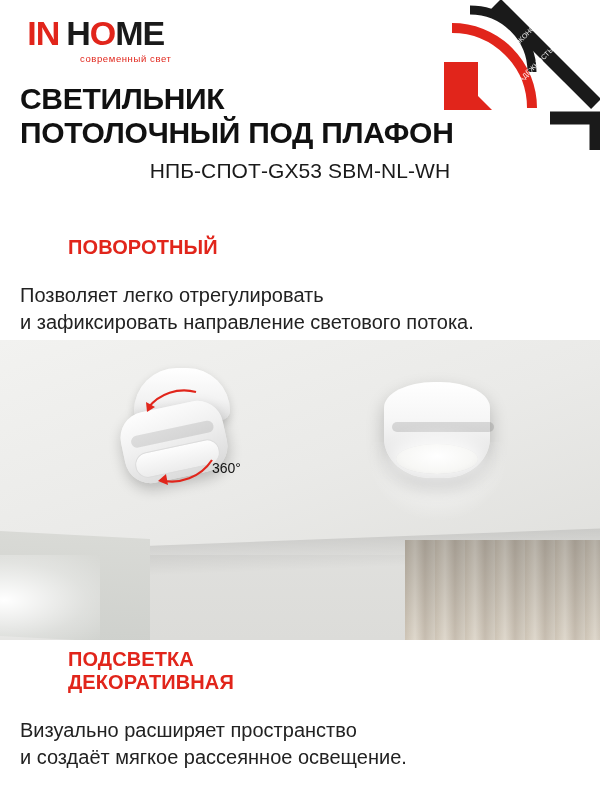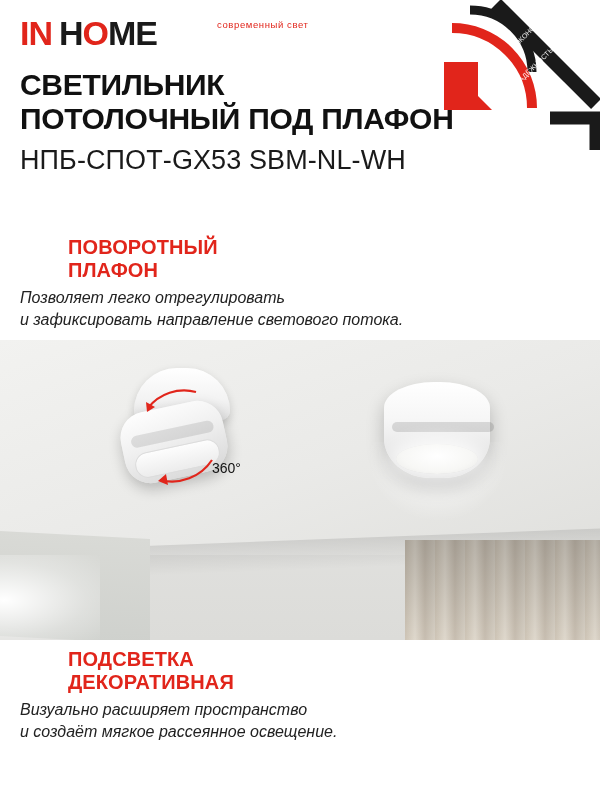--- a/index.html
+++ b/index.html
@@ -36,43 +36,44 @@
     line-height: 1;
   }
   .logo-home {
     font-size: 34px;
     font-weight: bold;
     color: #1a1a1a;
     letter-spacing: -1px;
     line-height: 1;
   }
   .logo-home .o-red { color: #e1251b; }
-  .logo-block { display: flex; flex-direction: row; }
+  .logo-block { display: flex; flex-direction: column; align-items: center; }
   .logo-row { display: flex; align-items: baseline; gap: 7px; }
   .logo-sub {
     font-size: 9.5px;
     color: #e1251b;
     letter-spacing: 0.6px;
     margin-top: 3px;
     margin-left: 60px;
   }
 
   .title {
     margin-top: 18px;
     font-size: 30px;
     font-weight: bold;
     color: #111;
     line-height: 1.12;
     letter-spacing: -0.3px;
   }
   .subtitle {
     margin-top: 10px;
-    font-size: 27px;
+    font-size: 21px;
     color: #1a1a1a;
     letter-spacing: 0.1px;
+    text-align: center;
   }
 
   
   .corner-mark {
     position: absolute;
     right: 0; top: 0;
     width: 200px; height: 180px;
     overflow: hidden;
     pointer-events: none;
   }
@@ -83,25 +84,24 @@
   }
   .feature-title {
     color: #e1251b;
     font-size: 20px;
     font-weight: bold;
     line-height: 1.15;
     letter-spacing: 0.1px;
     margin-left: 48px;
   }
   .feature-text {
-    margin-top: 5px;
-    font-size: 16px;
+    margin-top: 23px;
+    font-size: 20px;
     color: #222;
     line-height: 1.35;
-    font-style: italic;
   }
 
   .feature-top { margin-top: 16px; }
 
   
   .photo {
     position: absolute;
     left: 0; top: 340px;
     width: 600px; height: 300px;
     overflow: hidden;
@@ -234,21 +234,20 @@
       <div>СВЕТИЛЬНИК</div>
       <div>ПОТОЛОЧНЫЙ ПОД ПЛАФОН</div>
     </div>
 
     <div class="subtitle">НПБ-СПОТ-GX53 SBM-NL-WH</div>
   </div>
 
   <div class="feature feature-top">
     <div class="feature-title">
       <div>ПОВОРОТНЫЙ</div>
-      <div>ПЛАФОН</div>
     </div>
     <div class="feature-text">
       <div>Позволяет легко отрегулировать</div>
       <div>и зафиксировать направление светового потока.</div>
     </div>
   </div>
 
   <div class="photo">
     <div class="wall"></div>
     <div class="ceiling"></div>

